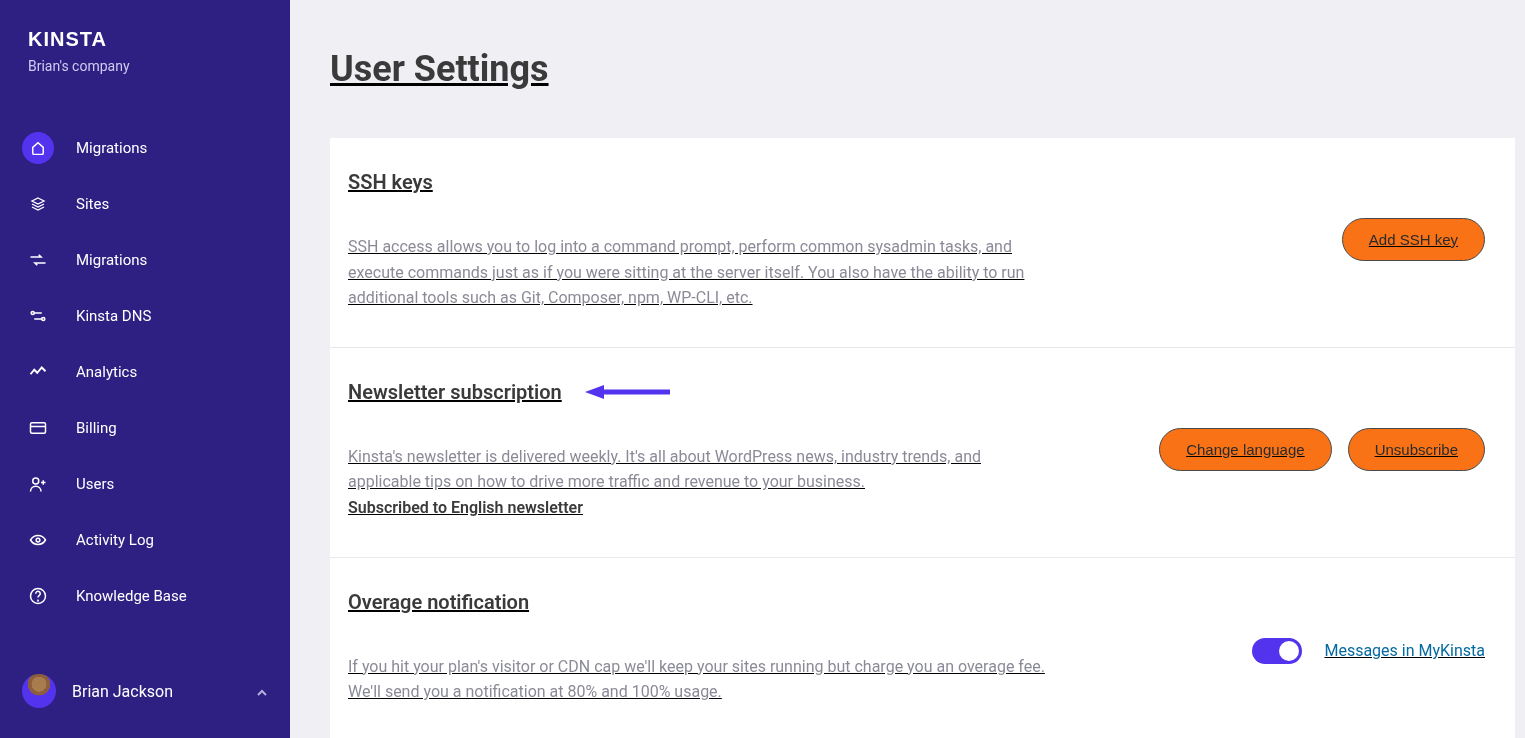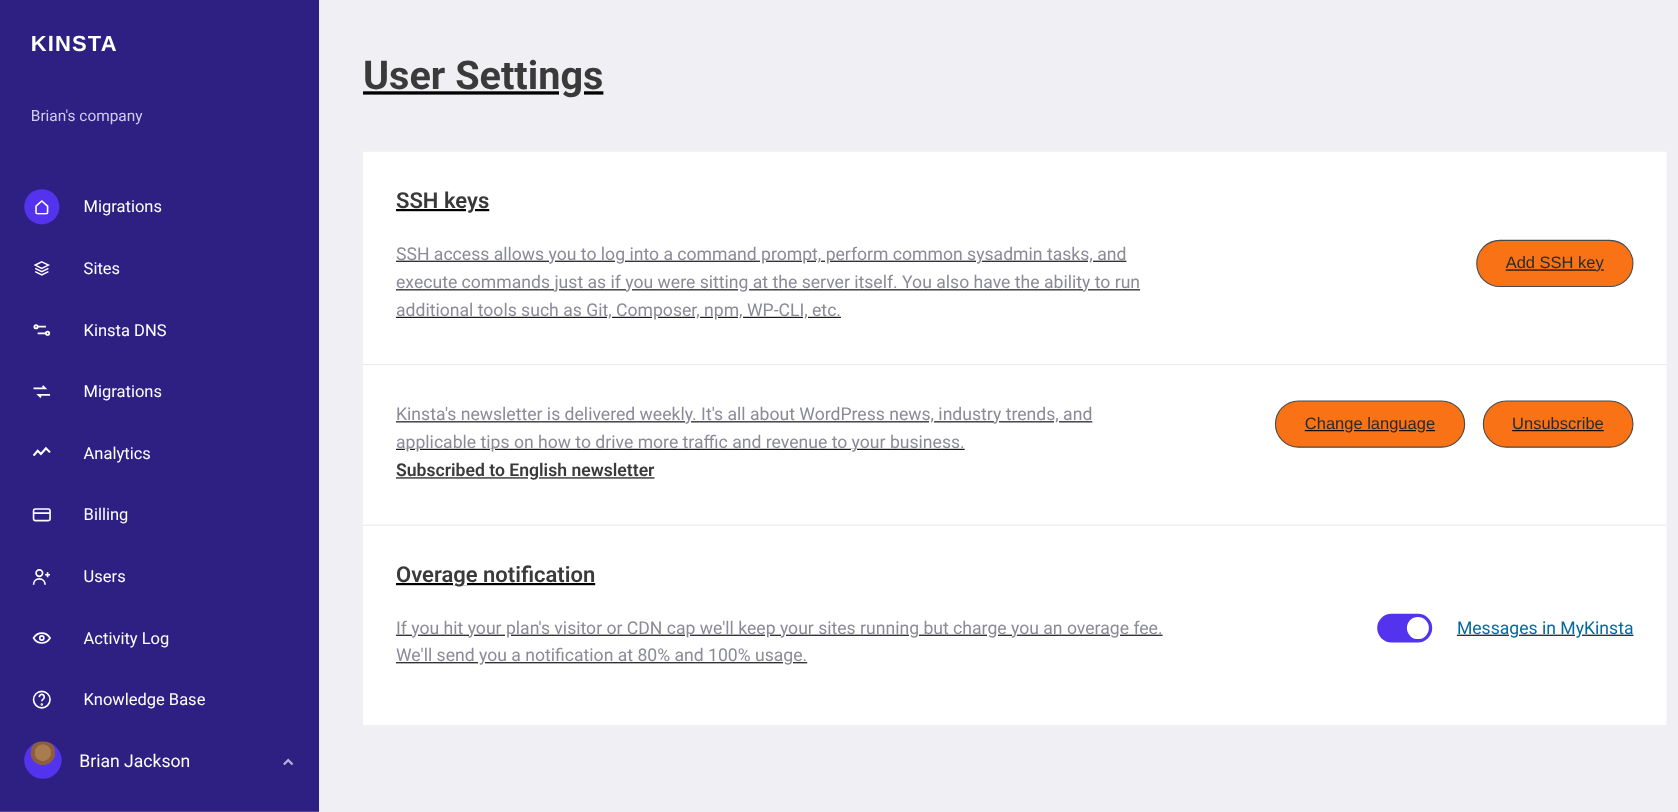--- a/index.html
+++ b/index.html
@@ -22,21 +22,20 @@
 }
 .logo {
   padding: 0 28px 8px 28px;
 }
 .logo svg { display: block; }
 .company {
   padding: 0 28px;
   font-size: 14px;
   color: #d0ccf0;
   margin-bottom: 46px;
-  margin-top: 40px;
 }
 .nav { list-style: none; }
 .nav-item {
   display: flex;
   align-items: center;
   padding: 12px 28px 12px 22px;
   cursor: pointer;
   font-size: 15px;
   color: #fff;
   gap: 22px;
@@ -84,21 +83,21 @@
 }
 .page-title {
   font-size: 36px;
   font-weight: 700;
   color: #3a3a3a;
   margin-bottom: 48px;
 }
 .card {
   background: #fff;
   border-bottom: 1px solid #e8e8ee;
-  padding: 32px 30px 36px 30px;
+  padding: 32px 30px 36px 18px;
   margin-right: 10px;
 }
 .card-header {
   display: flex;
   align-items: center;
   gap: 20px;
   margin-bottom: 24px;
 }
 .card-title {
   font-size: 20px;
@@ -108,20 +107,21 @@
 .card-body {
   display: flex;
   gap: 40px;
   align-items: flex-start;
 }
 .card-desc {
   font-size: 16px;
   line-height: 1.6;
   color: #8b8b98;
   max-width: 720px;
+  margin-top: 16px;
 }
 .card-desc .strong {
   color: #3a3a3a;
   font-weight: 600;
 }
 .card-actions {
   margin-left: auto;
   display: flex;
   gap: 16px;
   align-items: center;
@@ -197,34 +197,34 @@
             <path d="M12 3l9 4.5-9 4.5-9-4.5L12 3z"></path>
             <path d="M3 12l9 4.5 9-4.5"></path>
             <path d="M3 16.5l9 4.5 9-4.5"></path>
           </svg>
       </span>
       <span>Sites</span>
     </li>
     <li class="nav-item">
       <span class="icon-wrap">
         <svg width="18" height="14" viewBox="0 0 24 16" fill="none" stroke="#fff" stroke-width="2.2">
+            <path d="M2 4h14l-3-3M22 12H8l3 3"></path>
+          </svg>
+      </span>
+      <span>Migrations</span>
+    </li>
+    <li class="nav-item">
+      <span class="icon-wrap">
+        <svg width="18" height="14" viewBox="0 0 24 16" fill="none" stroke="#fff" stroke-width="2.2">
             <circle cx="5" cy="4" r="2"></circle>
             <circle cx="19" cy="12" r="2"></circle>
             <path d="M7 4h10M7 12h10"></path>
           </svg>
       </span>
       <span>Kinsta DNS</span>
-    </li>
-    <li class="nav-item">
-      <span class="icon-wrap">
-        <svg width="18" height="14" viewBox="0 0 24 16" fill="none" stroke="#fff" stroke-width="2.2">
-            <path d="M2 4h14l-3-3M22 12H8l3 3"></path>
-          </svg>
-      </span>
-      <span>Migrations</span>
     </li>
     <li class="nav-item">
       <span class="icon-wrap">
         <svg width="18" height="12" viewBox="0 0 24 14" fill="none" stroke="#fff" stroke-width="2.5">
             <path d="M2 10l5-6 4 4 6-7 5 5"></path>
           </svg>
       </span>
       <span>Analytics</span>
     </li>
     <li class="nav-item">
@@ -287,20 +287,29 @@
     </div>
     <div class="card-body">
       <p class="card-desc">SSH access allows you to log into a command prompt, perform common sysadmin tasks, and execute commands just as if you were sitting at the server itself. You also have the ability to run additional tools such as Git, Composer, npm, WP-CLI, etc.</p>
       <div class="card-actions">
         <button class="btn">Add SSH key</button>
       </div>
     </div>
   </section>
 
   <section class="card">
+    <div class="card-header">
+      <h2 class="card-title">Newsletter subscription</h2>
+      <span class="arrow-annotation">
+        <svg width="90" height="18" viewBox="0 0 90 18">
+          <line x1="18" y1="9" x2="88" y2="9" stroke="#5333ed" stroke-width="5"></line>
+          <polygon points="3,9 22,2 22,16" fill="#5333ed"></polygon>
+        </svg>
+      </span>
+    </div>
     <div class="card-body">
       <div class="card-desc" style="max-width:640px;">
         <span>Kinsta's newsletter is delivered weekly. It's all about WordPress news, industry trends, and applicable tips on how to drive more traffic and revenue to your business.</span><br>
         <span class="strong">Subscribed to English newsletter</span>
       </div>
       <div class="card-actions">
         <button class="btn">Change language</button>
         <button class="btn">Unsubscribe</button>
       </div>
     </div>

